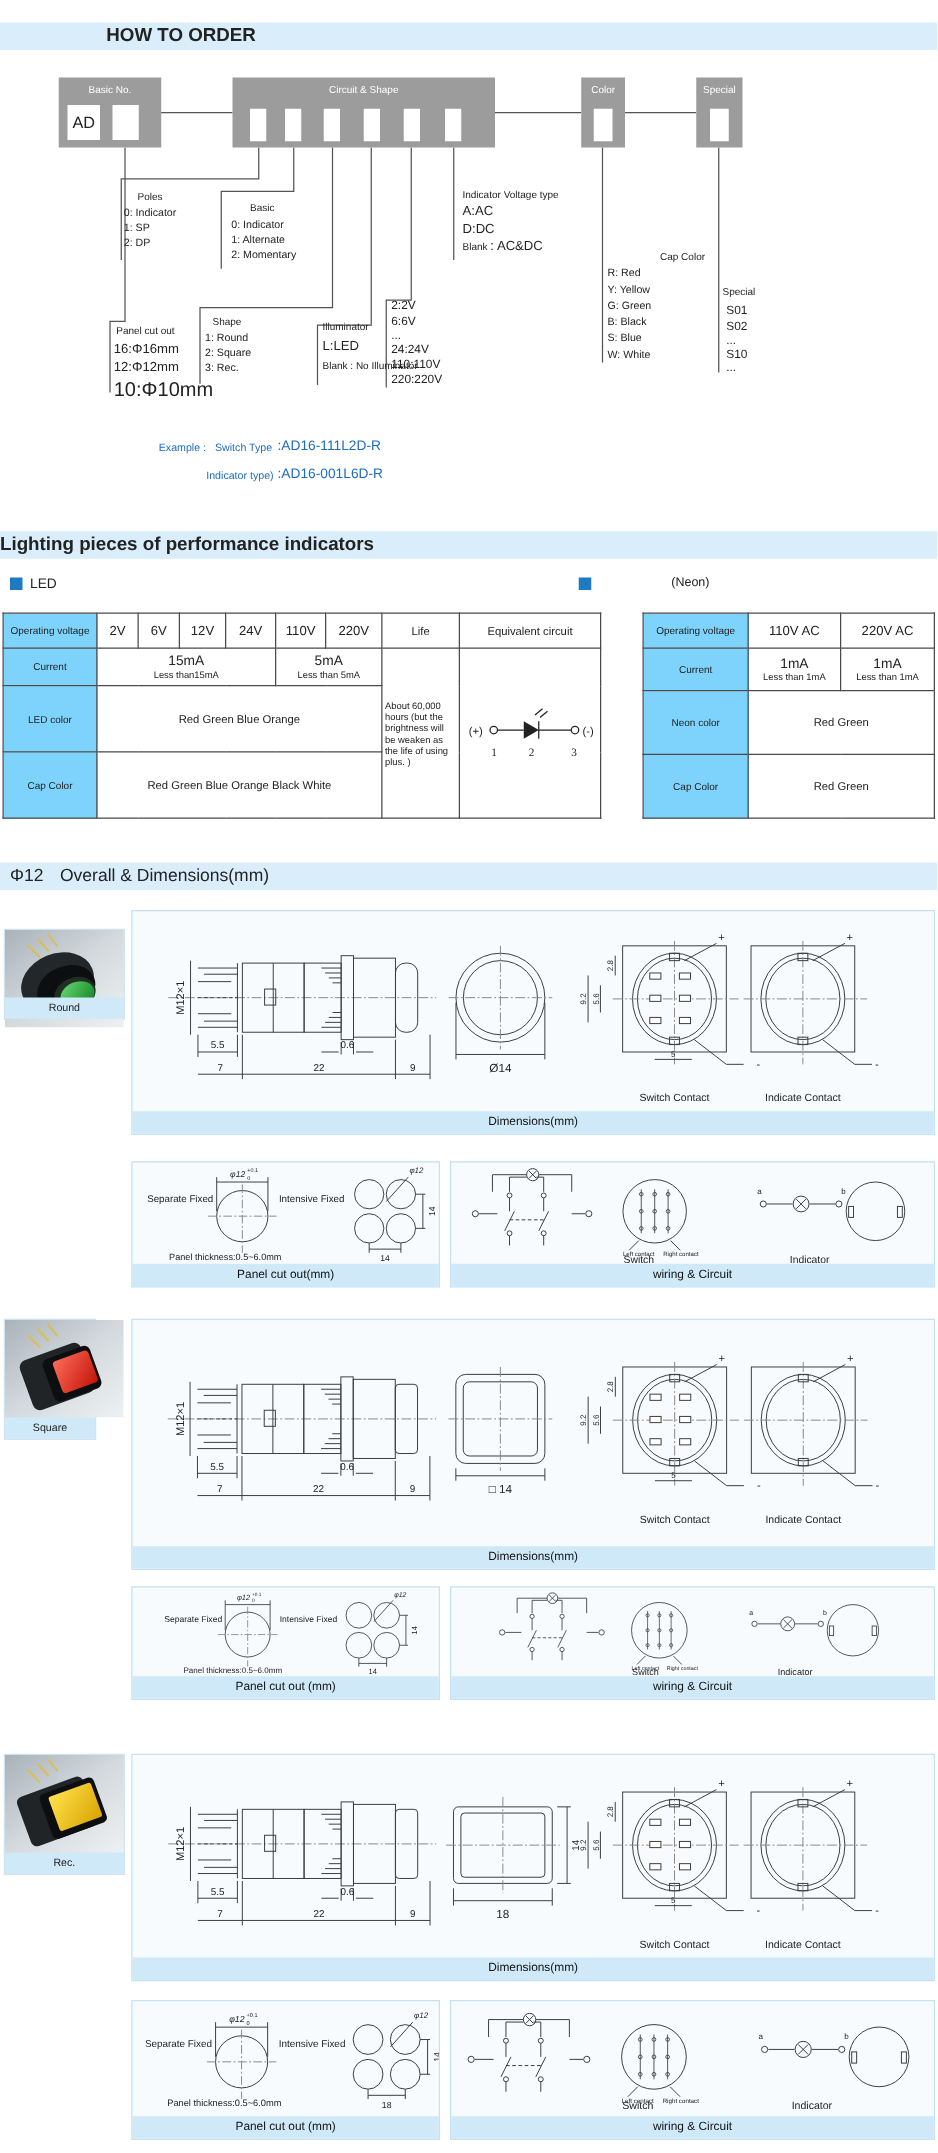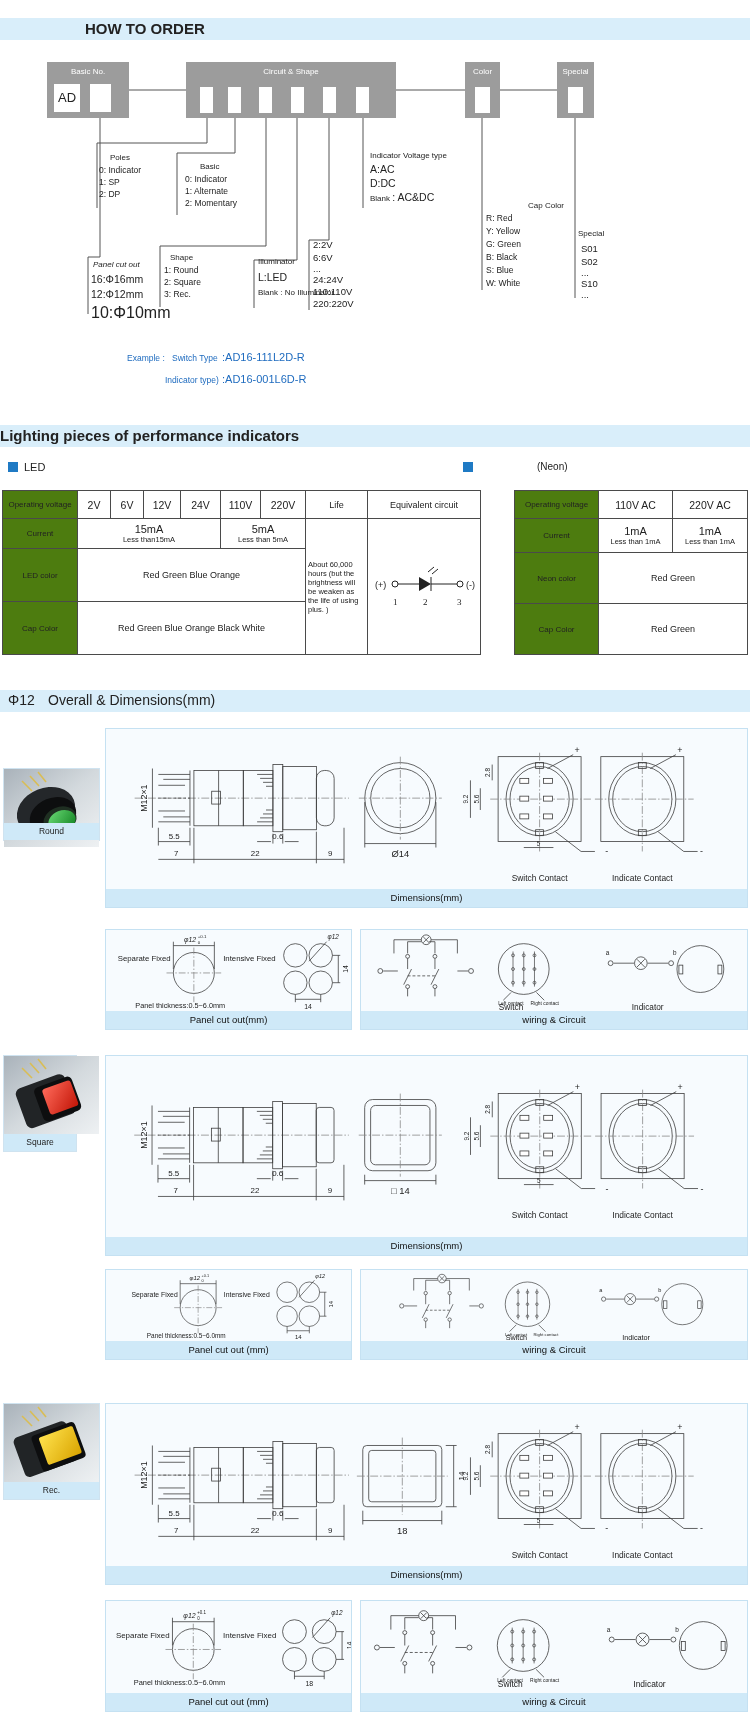--- a/index.html
+++ b/index.html
@@ -10,27 +10,27 @@
 .band{position:absolute;left:0;width:750px;background:#d9eefa}
 .gbox{position:absolute;background:#9c9c9c}
 .gbox .glabel{position:absolute;width:100%;text-align:center;color:#fff;font-size:8px;top:5px}
 .wbox{position:absolute;background:#fff}
 .panel{position:absolute;background:#f7fbfe;border:1px solid #c5e1f2}
 .pfoot{position:absolute;left:0;right:0;bottom:0;height:18px;background:#cfe9f8;text-align:center;font-size:9.5px;line-height:18px;color:#111}
 .photo{position:absolute;border:1px solid #cfe3f0;background:linear-gradient(135deg,#aeb6be 0%,#d4dade 45%,#eef1f3 100%)}
 .photo .plab{position:absolute;left:0;right:0;bottom:0;height:17px;background:#cfe9f8;text-align:center;font-size:8.5px;line-height:17px}
 table{border-collapse:collapse;table-layout:fixed;position:absolute}
 td{border:1px solid #4a4a4a;text-align:center;vertical-align:middle;font-size:9px;padding:1px}
-td.hd{background:#4d7c0f;font-size:8px}
+td.hd{background:#7dd3fc;font-size:8px}
 td.v{font-size:10.5px}
 .sub{font-size:7.5px;display:block}
 .main{font-size:11px;display:block}
 svg text{fill:#222}
 .blue{color:#1e6bbf}
-.ital{font-style:italic}
+.ital{}
 </style>
 </head>
 <body>
 
 <div class="band" style="top:18px;height:22px"></div>
 <div class="t" style="left:85px;top:21px;font-size:15px;font-weight:bold">HOW TO ORDER</div>
 
 <div class="p" style="left:0;top:62px;width:750px;height:340px">
   <svg class="p" style="left:0;top:0" width="750" height="340">
     <g stroke="#555" stroke-width="1" fill="none">
@@ -267,21 +267,21 @@
         <stop offset="0" stop-color="#ff6a5a"></stop>
         <stop offset="1" stop-color="#c21507"></stop>
       </linearGradient>
     <linearGradient id="gYellow" x1="0" y1="0" x2="1" y2="1">
         <stop offset="0" stop-color="#ffe24d"></stop>
         <stop offset="1" stop-color="#d9a400"></stop>
       </linearGradient>
   </defs>
 </svg>
 
-<div class="photo" style="left:3px;top:768px;width:97px;height:73px">
+<div class="photo" style="left:3px;top:743px;width:97px;height:73px">
   <svg width="95" height="78" viewBox="0 0 95 78">
     <rect x="0" y="0" width="95" height="78" fill="url(#photobg)"></rect>
     <g stroke="#d9bd55" stroke-width="1.6">
         <line x1="18" y1="12" x2="28" y2="22"></line>
         <line x1="26" y1="7" x2="35" y2="17"></line>
         <line x1="34" y1="3" x2="42" y2="13"></line>
       </g>
     <ellipse cx="42" cy="42" rx="30" ry="23" fill="#24272a" transform="rotate(-22 42 42)"></ellipse>
     <ellipse cx="49" cy="47" rx="24" ry="18" fill="#0d0e0f" transform="rotate(-22 49 47)"></ellipse>
     <ellipse cx="56" cy="51" rx="17" ry="13" fill="#1f2f22" transform="rotate(-22 56 51)"></ellipse>

